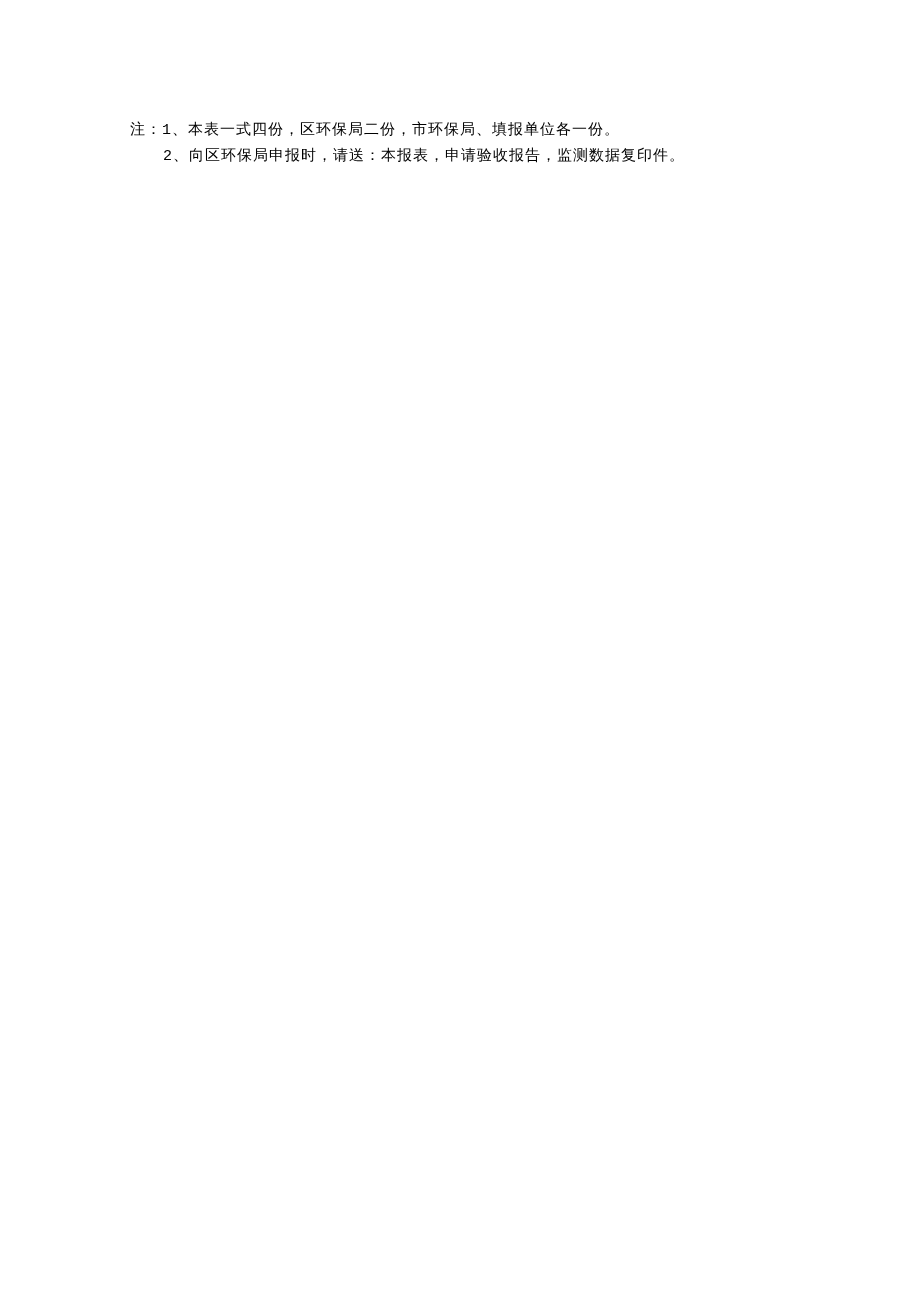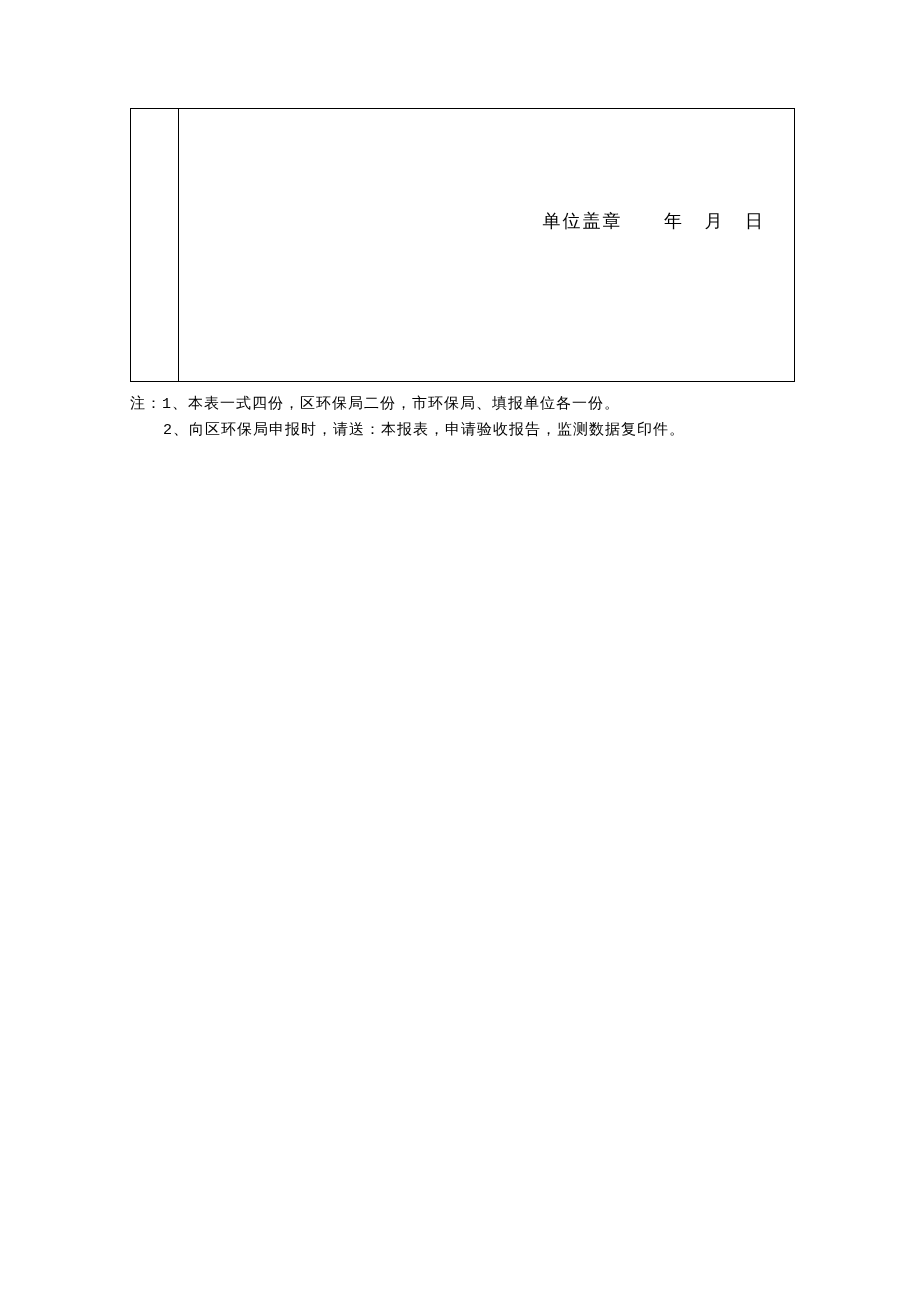--- a/index.html
+++ b/index.html
@@ -62,37 +62,20 @@
       font-family: Liberation Mono, monospace;
     }
     .note-line-2 {
       padding-left: 33px;
     }
   </style>
 </head>
 <body>
 
 <div class="page">
-  <table class="table">
-    <tbody>
-        <tr>
-      <td class="left-col"></td>
-      <td class="right-col">
-        <div class="seal-line">
-          <span class="seal-label">单位盖章</span>
-          <span class="date-part">
-            <span class="unit">年</span>
-            <span class="unit">月</span>
-            <span class="unit">日</span>
-          </span>
-        </div>
-      </td>
-    </tr>
-  </tbody>
-    </table>
   <div class="notes">
     <div class="note-line">
       <span>注：</span><span>1、本表一式四份，区环保局二份，市环保局、填报单位各一份。</span>
     </div>
     <div class="note-line note-line-2">
       <span>2、向区环保局申报时，请送：本报表，申请验收报告，监测数据复印件。</span>
     </div>
   </div>
 </div>
 

